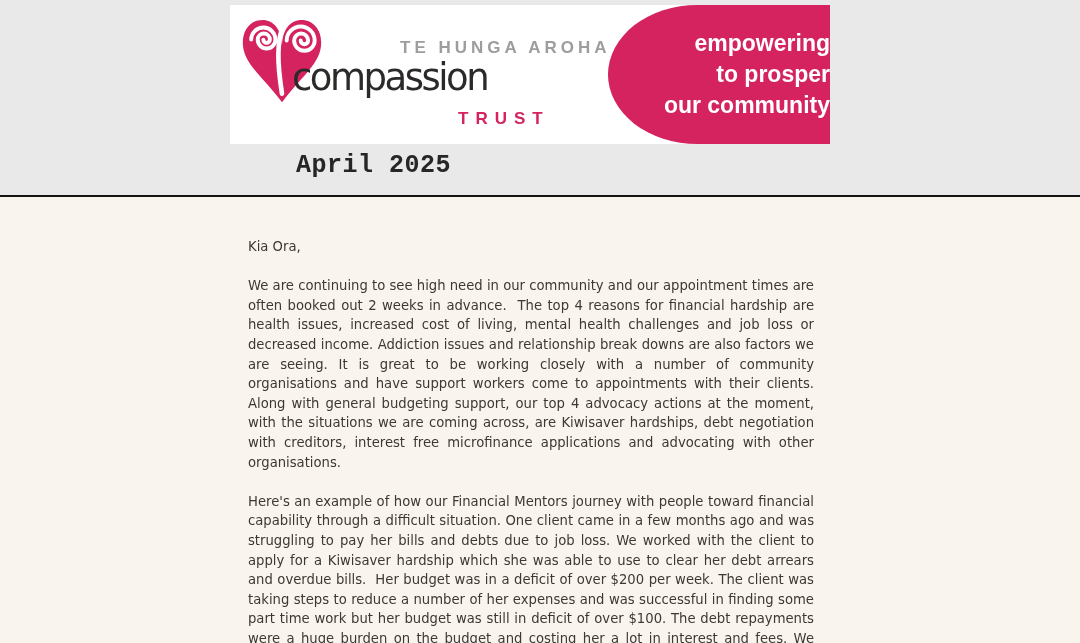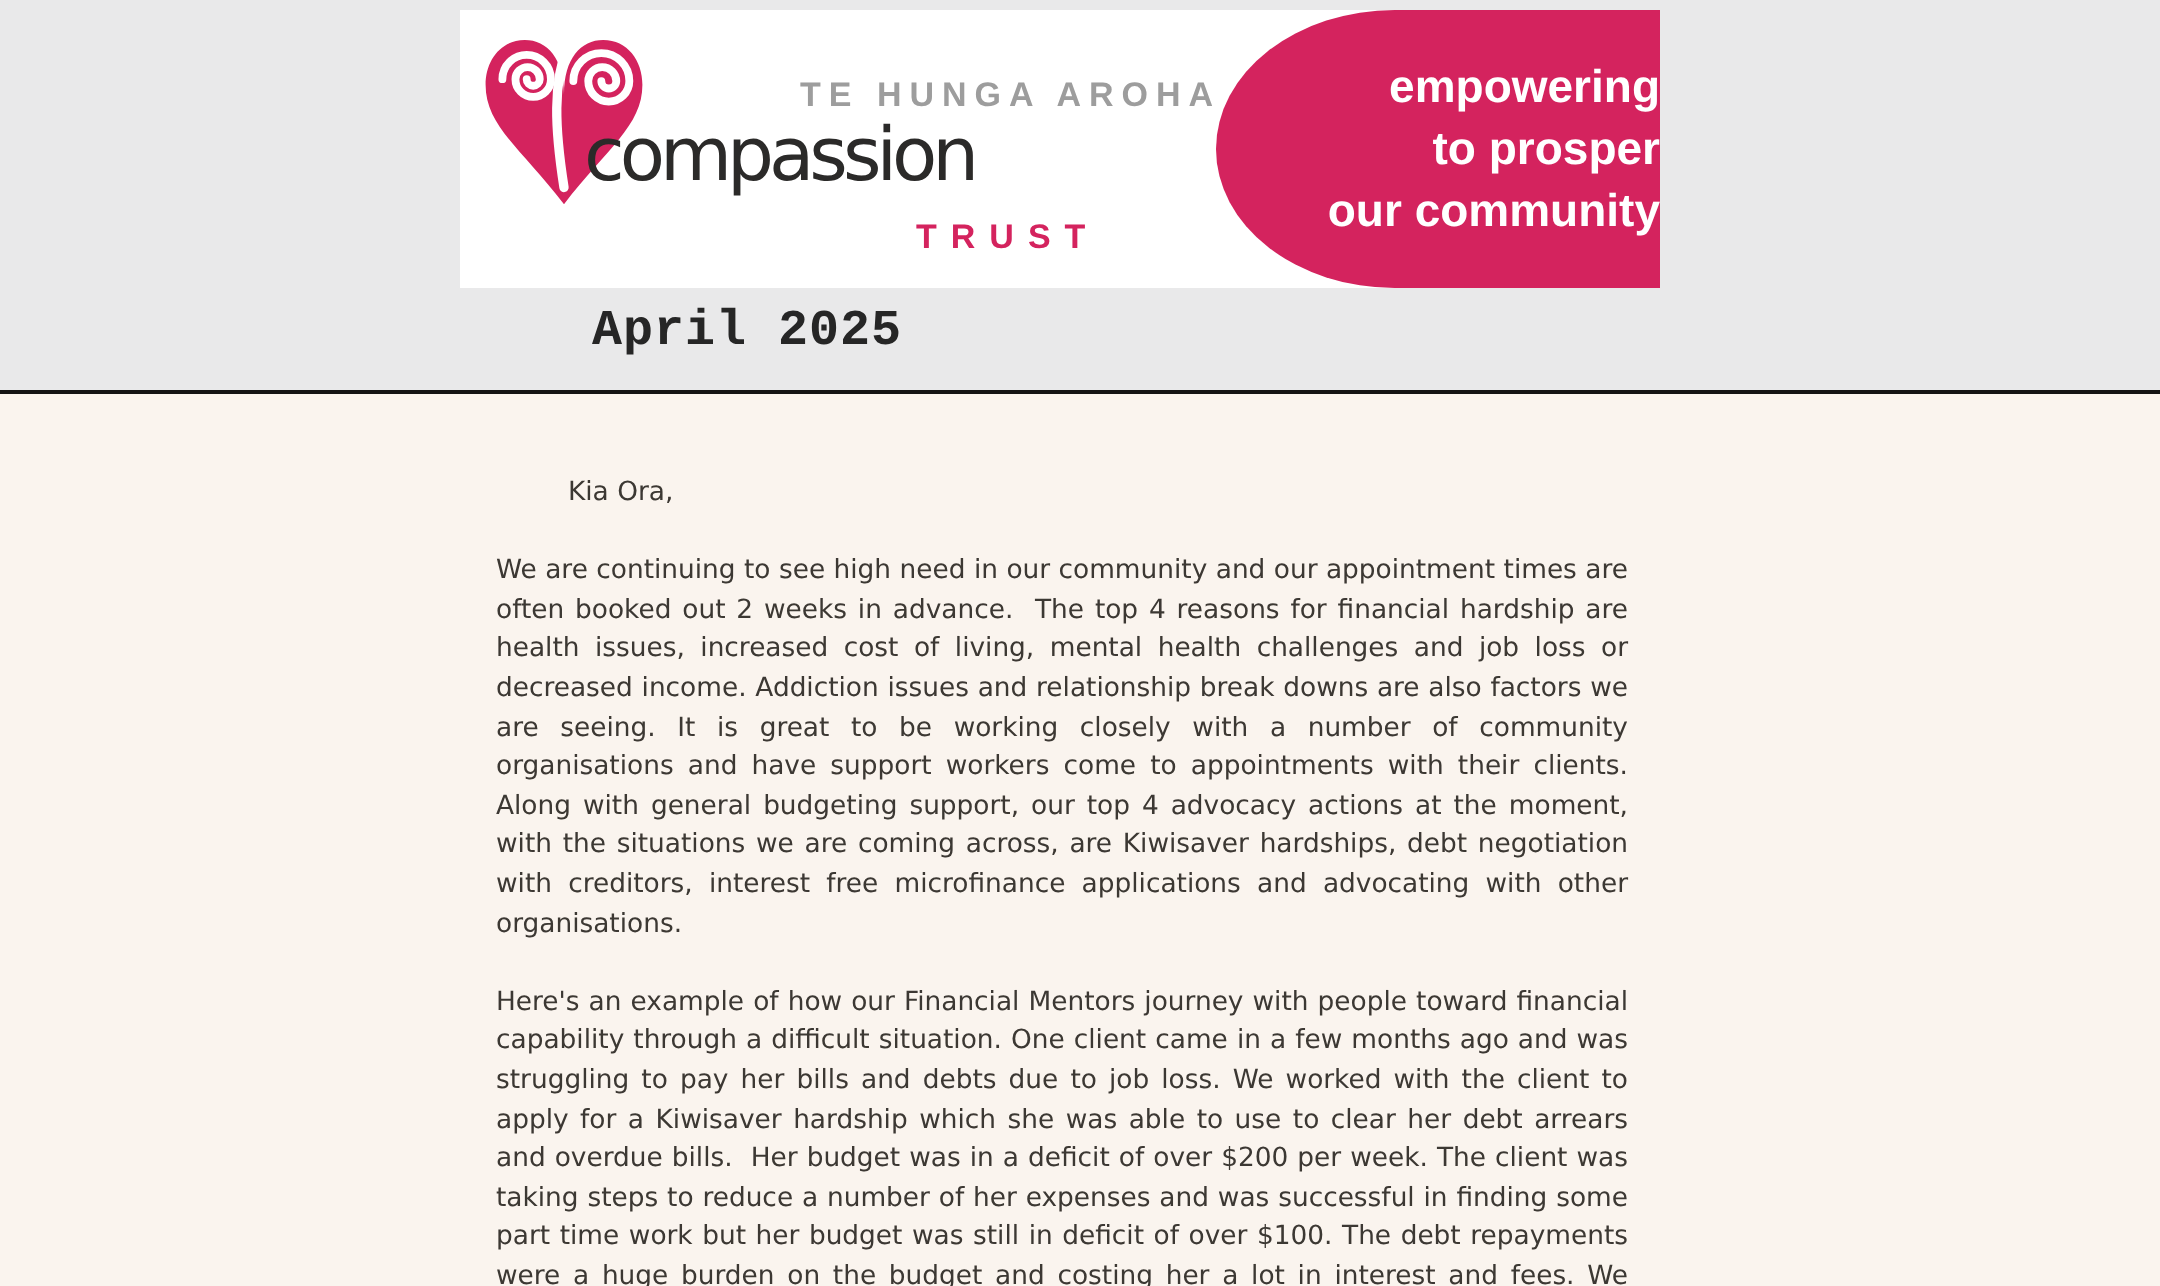--- a/index.html
+++ b/index.html
@@ -109,21 +109,21 @@
     font-size: 13.2px;
     line-height: 19.6px;
     color: #3c3833;
   }
   .letter-text p {
     margin: 0 0 19.6px 0;
     text-align: justify;
     white-space: pre-wrap;
     hyphens: auto;
   }
-  .letter-text p.greeting { text-align: left; margin-left: 36px; }
+  .letter-text p.greeting { text-align: left; }
 </style>
 </head>
 <body>
 
 <header class="page-header">
 
   <div class="brand-banner">
 
     <svg class="heart-logo" viewBox="0 0 90 100" xmlns="http://www.w3.org/2000/svg">
       <path d="M45 34 C45 15 36 5 24 5 C11 5 3 16 3 29 C3 51 22 63 45 93 C68 63 87 51 87 29 C87 16 79 5 66 5 C54 5 45 15 45 34 Z" fill="#d4235e"></path>

